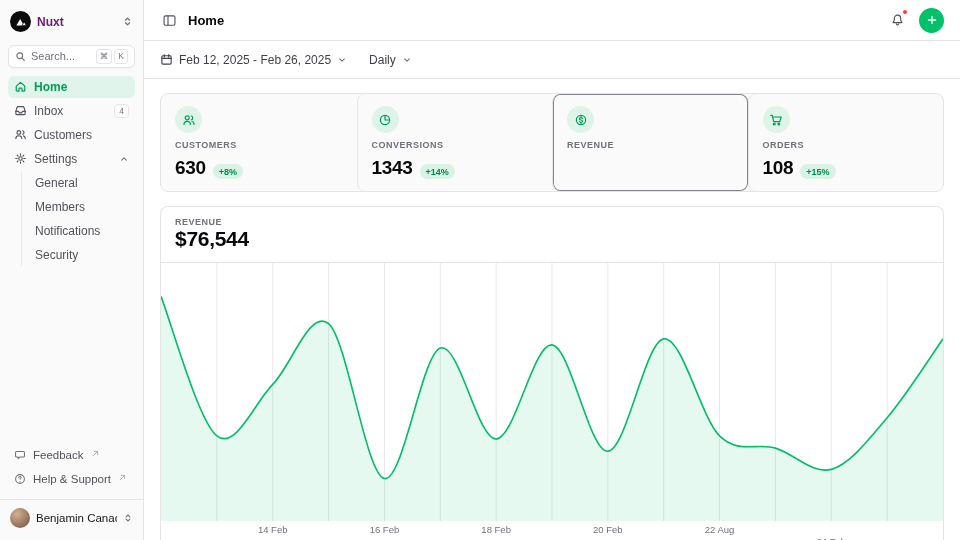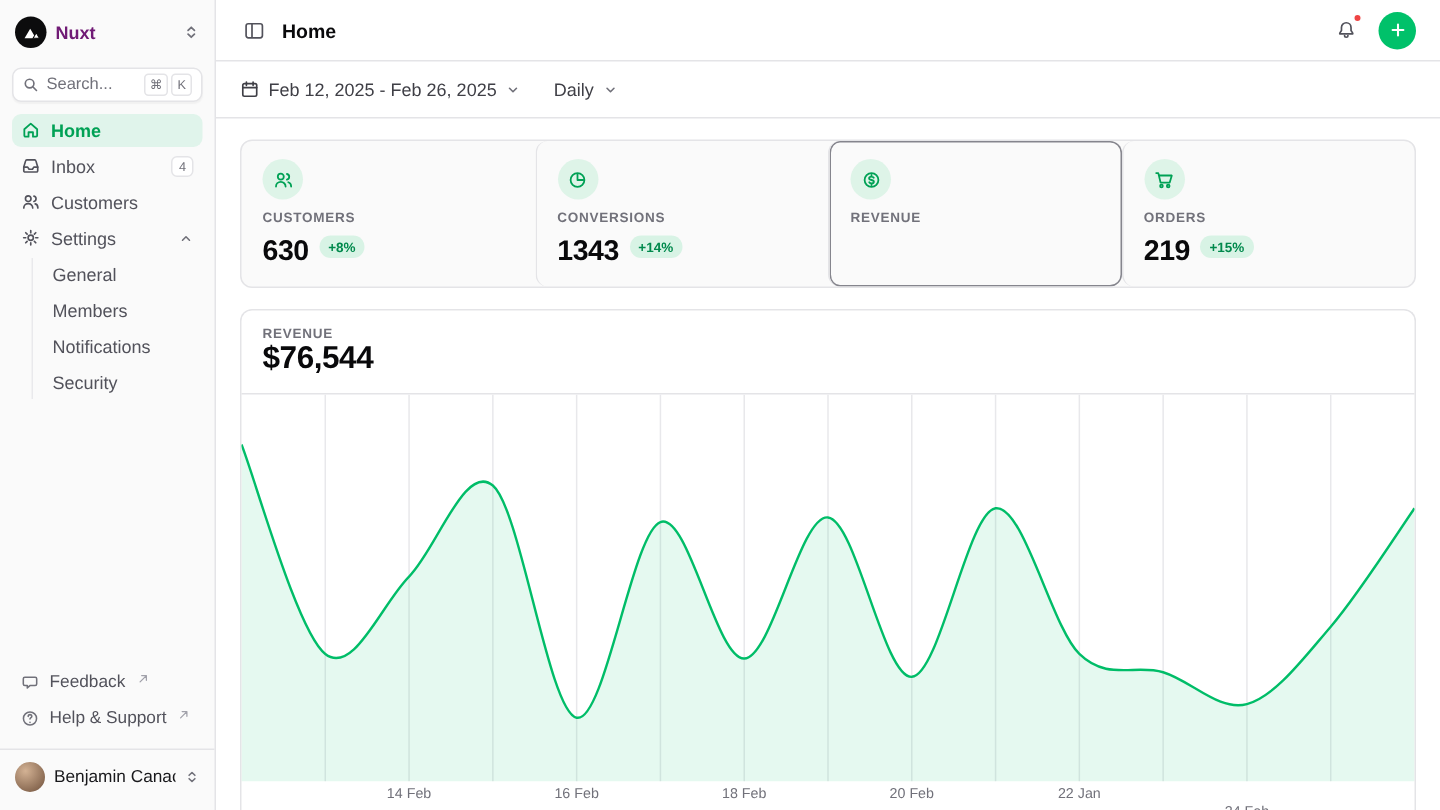--- a/index.html
+++ b/index.html
@@ -45,21 +45,21 @@
   .toolbar{height:38px;min-height:38px;border-bottom:1px solid #e4e4e7;display:flex;align-items:center;padding:0 16px;gap:22px}
   .tool{display:flex;align-items:center;gap:6px;color:#3f3f46;font-size:12px;cursor:pointer;background:none;border:none;font-family:inherit}
   .content{flex:1;padding:14px 16px 0;display:flex;flex-direction:column;gap:14px;min-height:0}
 
   .stats{display:grid;grid-template-columns:repeat(4,1fr);border:1px solid #e4e4e7;border-radius:8px;background:#fafafa}
   .stat{padding:12px 14px;display:flex;flex-direction:column;gap:7px;cursor:pointer;border-radius:8px}
   .stat+.stat{border-left:1px solid #e4e4e7}
   .stat.selected{box-shadow:inset 0 0 0 1px #85858d}
   .stat-icon{width:27px;height:27px;border-radius:50%;background:#def4e8;color:#00a155;display:flex;align-items:center;justify-content:center}
   .stat-label{font-size:9px;letter-spacing:.5px;color:#71717a;font-weight:600}
-  .stat-vrow{display:flex;align-items:flex-start;gap:7px}
+  .stat-vrow{display:flex;align-items:flex-end;gap:7px}
   .stat-value{font-size:19px;font-weight:700;color:#09090b;letter-spacing:-.3px}
   .delta{background:#d8f3e5;color:#00894c;font-size:9px;font-weight:600;padding:2.5px 6px;border-radius:9px}
 
   .chart-card{border:1px solid #e4e4e7;border-radius:8px 8px 0 0;border-bottom:none;background:#fff;flex:1;display:flex;flex-direction:column;min-height:0}
   .chart-head{padding:10px 14px 11px;border-bottom:1px solid #e4e4e7}
   .chart-label{font-size:9px;color:#71717a;font-weight:600;letter-spacing:.5px}
   .chart-value{font-size:21px;font-weight:700;color:#09090b;margin-top:0;letter-spacing:-.3px}
   .chart-area{flex:1;position:relative;min-height:0}
   #chart-svg{position:absolute;left:0;top:0;width:100%;height:calc(100% - 19px);display:block}
   .x-labels{position:absolute;left:0;right:0;bottom:3px;height:13px}
@@ -273,21 +273,21 @@
         <div class="stat">
           <span class="stat-icon">
               <svg width="14" height="14" viewBox="0 0 14 14" fill="none" stroke="currentColor" stroke-width="1.2" stroke-linecap="round" stroke-linejoin="round">
                 <path d="M1.8 2.4h1.4l1.5 6.3h6.1l1.4-4.7H4.1"></path>
                 <circle cx="5.3" cy="11" r="0.9"></circle>
                 <circle cx="9.8" cy="11" r="0.9"></circle>
               </svg>
             </span>
           <span class="stat-label">ORDERS</span>
           <span class="stat-vrow">
-              <span class="stat-value">219</span>
+              <span class="stat-value">108</span>
               <span class="delta">+15%</span>
             </span>
         </div>
       </div>
 
       <div class="chart-card">
         <div class="chart-head">
           <div class="chart-label">REVENUE</div>
           <div class="chart-value">$76,544</div>
         </div>
@@ -307,21 +307,21 @@
               <line x1="672" x2="672" y1="0" y2="250" stroke="#e8e8eb" stroke-width="1"></line>
               <line x1="728" x2="728" y1="0" y2="250" stroke="#e8e8eb" stroke-width="1"></line>
               <path d="M0,32.35294117647058C9.3,54.9 37.3,153.4 56.0,167.6C74.7,181.9 93.3,135.8 112.0,117.6C130.7,99.5 149.3,43.6 168.0,58.8C186.7,74.0 205.3,204.9 224.0,208.8C242.7,212.7 261.3,88.7 280.0,82.4C298.7,76.0 317.3,171.1 336.0,170.6C354.7,170.1 373.3,77.5 392.0,79.4C410.7,81.4 429.3,183.3 448.0,182.4C466.7,181.4 485.3,76.0 504.0,73.5C522.7,71.1 541.3,150.0 560.0,167.6C578.7,185.3 597.3,174.0 616.0,179.4C634.7,184.8 653.3,204.9 672.0,200.0C690.7,195.1 709.3,171.1 728.0,150.0C746.7,128.9 774.7,86.3 784.0,73.5L784,250 L0,250 Z" fill="rgba(0,193,106,0.10)" stroke="none"></path>
               <path d="M0,32.35294117647058C9.3,54.9 37.3,153.4 56.0,167.6C74.7,181.9 93.3,135.8 112.0,117.6C130.7,99.5 149.3,43.6 168.0,58.8C186.7,74.0 205.3,204.9 224.0,208.8C242.7,212.7 261.3,88.7 280.0,82.4C298.7,76.0 317.3,171.1 336.0,170.6C354.7,170.1 373.3,77.5 392.0,79.4C410.7,81.4 429.3,183.3 448.0,182.4C466.7,181.4 485.3,76.0 504.0,73.5C522.7,71.1 541.3,150.0 560.0,167.6C578.7,185.3 597.3,174.0 616.0,179.4C634.7,184.8 653.3,204.9 672.0,200.0C690.7,195.1 709.3,171.1 728.0,150.0C746.7,128.9 774.7,86.3 784.0,73.5" fill="none" stroke="#00bd68" stroke-width="1.6"></path>
             </svg>
           <div class="x-labels" id="x-labels">
               <span style="left: 14.2857%;">14 Feb</span>
               <span style="left: 28.5714%;">16 Feb</span>
               <span style="left: 42.8571%;">18 Feb</span>
               <span style="left: 57.1429%;">20 Feb</span>
-              <span style="left: 71.4286%;">22 Jan</span>
+              <span style="left: 71.4286%;">22 Aug</span>
               <span style="left: 85.7143%; margin-top: 12px;">24 Feb</span>
             </div>
         </div>
       </div>
 
     </div>
   </main>
 </div>
 
 </body></html>

